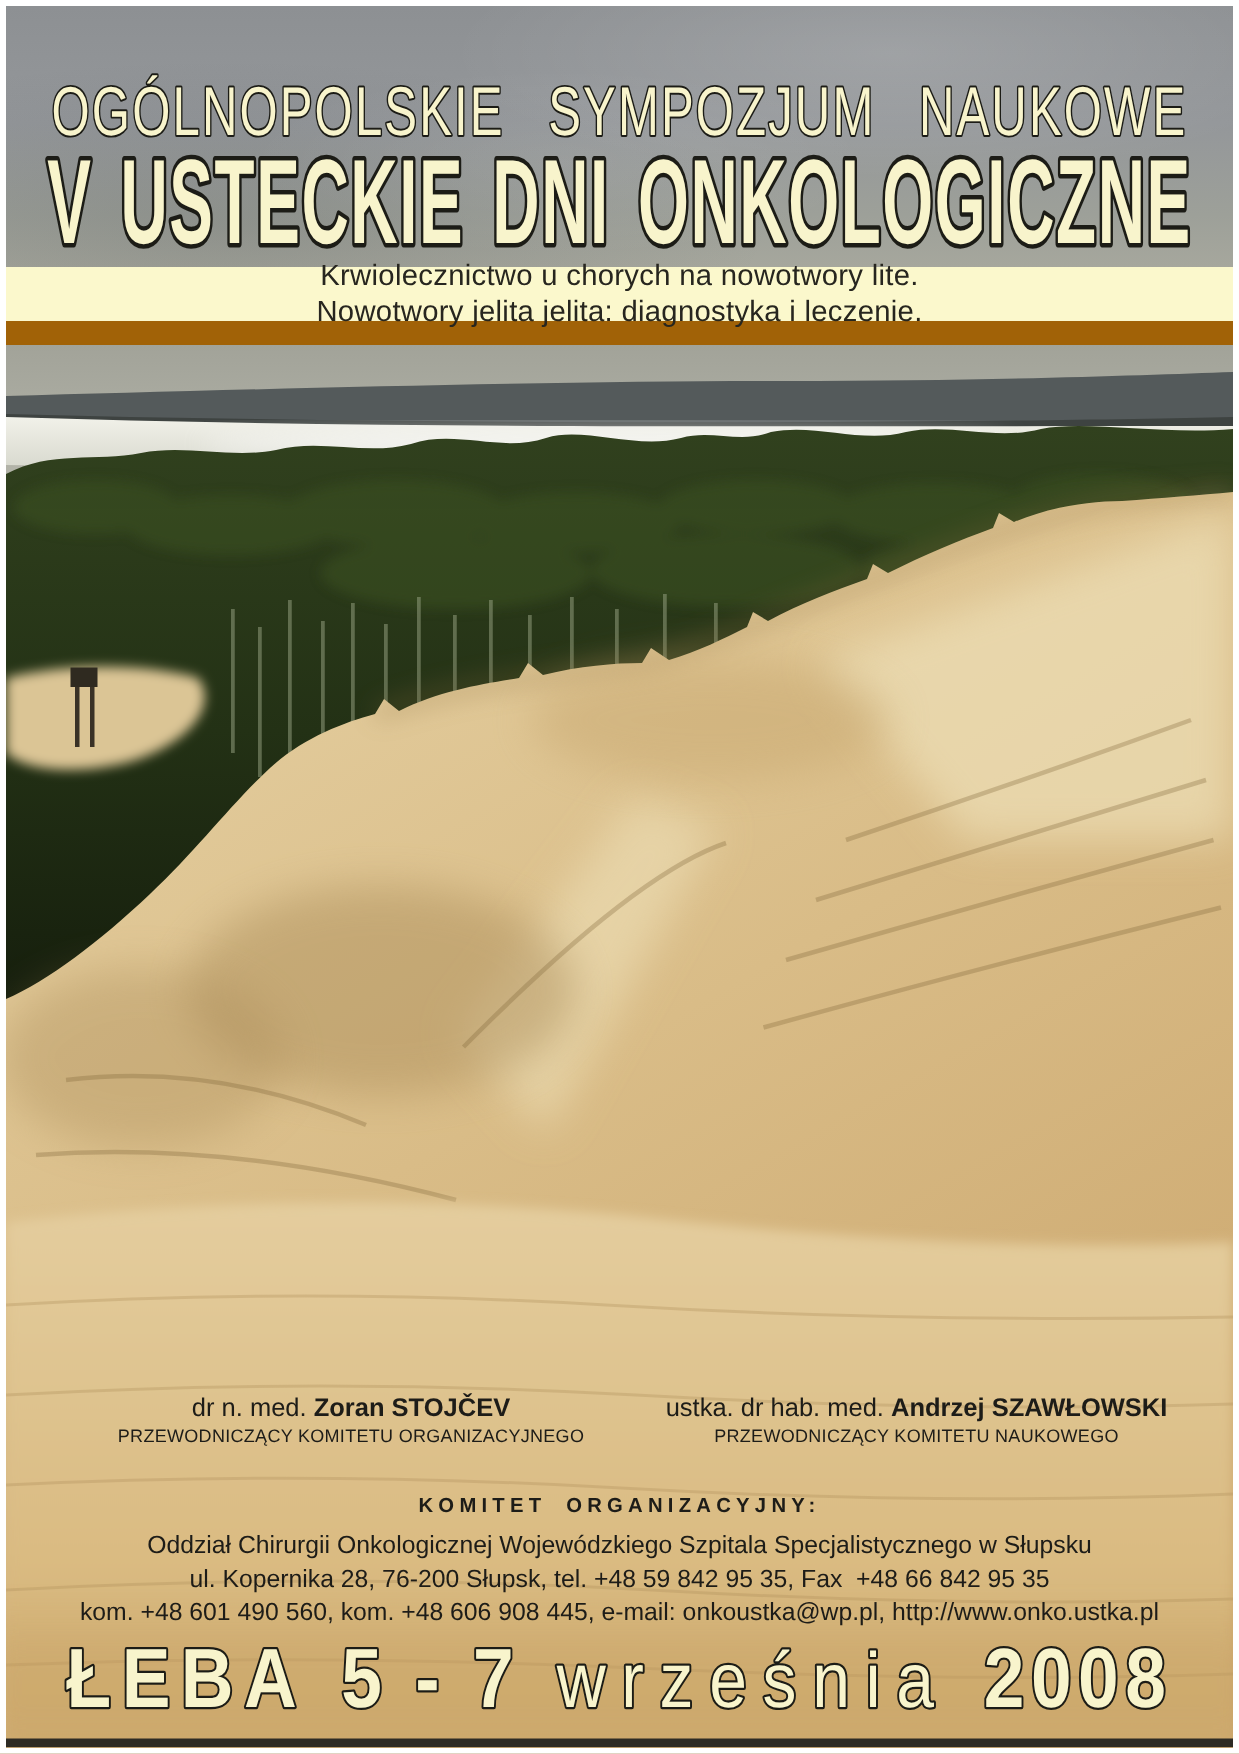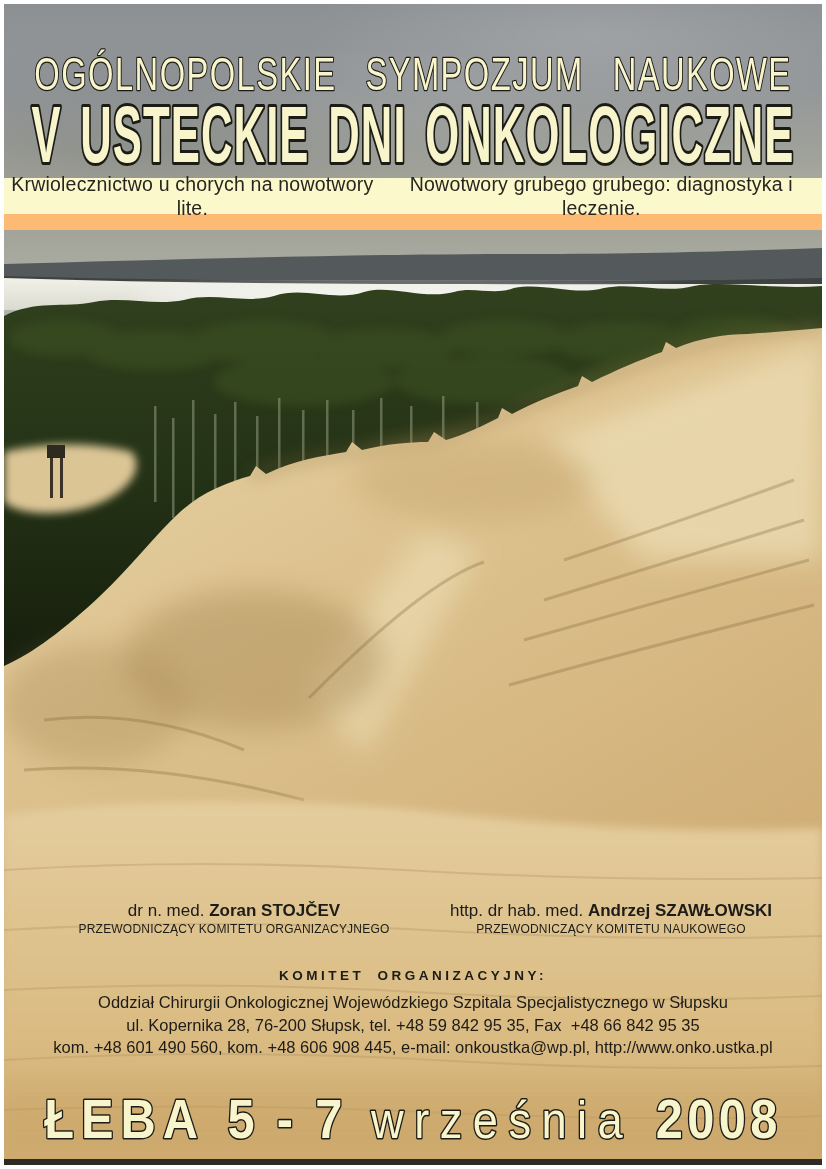--- a/index.html
+++ b/index.html
@@ -1,42 +1,42 @@
 <!DOCTYPE html>
 <html><head>
 <meta charset="utf-8">
 <style>
   html,body{margin:0;padding:0;background:#e8e8e8;}
   .poster{position:relative;width:826px;height:1169px;background:#ffffff;
     font-family:"Liberation Sans",sans-serif;overflow:hidden;}
-  .frame{position:absolute;left:4px;top:4px;width:818px;height:1161px;overflow:hidden;background:#fdba74;}
+  .frame{position:absolute;left:4px;top:4px;width:818px;height:1161px;overflow:hidden;background:#a16207;}
 
   
   .sky-header{position:absolute;left:0;top:0;width:818px;height:174px;
     background:
       radial-gradient(ellipse 420px 120px at 72% 18%, rgba(255,255,255,.14), rgba(255,255,255,0) 70%),
       radial-gradient(ellipse 520px 160px at 18% 85%, rgba(52,58,64,.16), rgba(52,58,64,0) 70%),
       radial-gradient(ellipse 300px 90px at 45% 60%, rgba(255,255,255,.08), rgba(255,255,255,0) 70%),
       linear-gradient(180deg,#8d9093 0%, #94979a 45%, #9da099 80%, #a6a79d 100%);}
   .title-svg{position:absolute;left:0;width:818px;overflow:visible;display:block;}
   #title1{top:42px;height:56px;}
   #title2{top:96px;height:70px;}
   .outline-text{fill:#f8f4cc;stroke:#1c1c16;stroke-linejoin:round;paint-order:stroke fill;
     font-family:"Liberation Sans",sans-serif;}
 
   
   .subtitle-band{position:absolute;left:0;top:174px;width:818px;height:36px;background:#fbf8cc;
-    display:flex;flex-direction:row;align-items:center;justify-content:center;}
+    display:flex;flex-direction:column;align-items:center;justify-content:center;}
   .subtitle-line{font-size:19.5px;line-height:24px;color:#27261f;text-align:center;letter-spacing:.2px;}
 
   
   .photo-svg{position:absolute;left:0;top:226px;width:818px;height:935px;display:block;}
 
   
-  .overlay{position:absolute;color:#1d1c18;}
+  .overlay{position:absolute;color:#1d1c18;margin-top:28px;}
   .chair{position:absolute;text-align:center;}
   .chair-left{left:12px;top:896px;width:436px;}
   .chair-right{left:404px;top:896px;width:406px;}
   .chair-name{font-size:17px;line-height:21px;white-space:nowrap;}
   .chair-name b{font-weight:bold;}
   .chair-role{font-size:12px;line-height:17px;letter-spacing:.2px;white-space:nowrap;}
   .committee{position:absolute;left:0;top:964px;width:818px;text-align:center;}
   .committee-heading{font-size:13.5px;font-weight:bold;letter-spacing:3.5px;word-spacing:6px;margin-bottom:8px;}
   .committee-line{font-size:16.5px;line-height:22.5px;white-space:pre;}
   #footer-svg{position:absolute;left:0;top:1076px;width:818px;height:76px;overflow:visible;display:block;}
@@ -51,21 +51,21 @@
       <svg id="title1" class="title-svg" viewBox="0 0 1150 56" preserveAspectRatio="none">
         <text class="outline-text" x="575" y="44" text-anchor="middle" font-size="46" stroke-width="2.6" style="letter-spacing:2px;word-spacing:26px;">OGÓLNOPOLSKIE SYMPOZJUM NAUKOWE</text>
       </svg>
       <svg id="title2" class="title-svg" viewBox="0 0 1500 70" preserveAspectRatio="none">
         <text class="outline-text" x="750" y="62" text-anchor="middle" font-size="80" font-weight="bold" stroke-width="6" style="letter-spacing:2px;word-spacing:10px;">V USTECKIE DNI ONKOLOGICZNE</text>
       </svg>
     </div>
 
     <div class="subtitle-band">
       <div class="subtitle-line">Krwiolecznictwo u chorych na nowotwory lite.</div>
-      <div class="subtitle-line">Nowotwory grubego grubego: diagnostyka i leczenie.</div>
+      <div class="subtitle-line">Nowotwory jelita jelita: diagnostyka i leczenie.</div>
     </div>
 
     <svg class="photo-svg" viewBox="0 0 818 935" preserveAspectRatio="none">
       <defs>
         <linearGradient id="skyg" x1="0" y1="0" x2="0" y2="1">
           <stop offset="0" stop-color="#a2a399"></stop>
             <stop offset="1" stop-color="#b4b5aa"></stop>
         </linearGradient>
         <linearGradient id="waterg" x1="0" y1="0" x2="0" y2="1">
           <stop offset="0" stop-color="#f1f1e9"></stop>
@@ -178,21 +178,21 @@
       </g>
       <rect x="-20" y="855" width="858" height="80" fill="#c39d61" opacity="0.35" filter="url(#b14)"></rect>
       <rect x="0" y="929" width="818" height="6" fill="#2d2b24"></rect>
     </svg>
 
     <div class="chair chair-left overlay">
       <div class="chair-name"><span>dr n. med. </span><b>Zoran STOJČEV</b></div>
       <div class="chair-role">PRZEWODNICZĄCY KOMITETU ORGANIZACYJNEGO</div>
     </div>
     <div class="chair chair-right overlay">
-      <div class="chair-name"><span>http. dr hab. med. </span><b>Andrzej SZAWŁOWSKI</b></div>
+      <div class="chair-name"><span>ustka. dr hab. med. </span><b>Andrzej SZAWŁOWSKI</b></div>
       <div class="chair-role">PRZEWODNICZĄCY KOMITETU NAUKOWEGO</div>
     </div>
 
     <div class="committee overlay">
       <div class="committee-heading">KOMITET ORGANIZACYJNY:</div>
       <div class="committee-line">Oddział Chirurgii Onkologicznej Wojewódzkiego Szpitala Specjalistycznego w Słupsku</div>
       <div class="committee-line">ul. Kopernika 28, 76-200 Słupsk, tel. +48 59 842 95 35, Fax  +48 66 842 95 35</div>
       <div class="committee-line">kom. +48 601 490 560, kom. +48 606 908 445, e-mail: onkoustka@wp.pl, http://www.onko.ustka.pl</div>
     </div>
 

